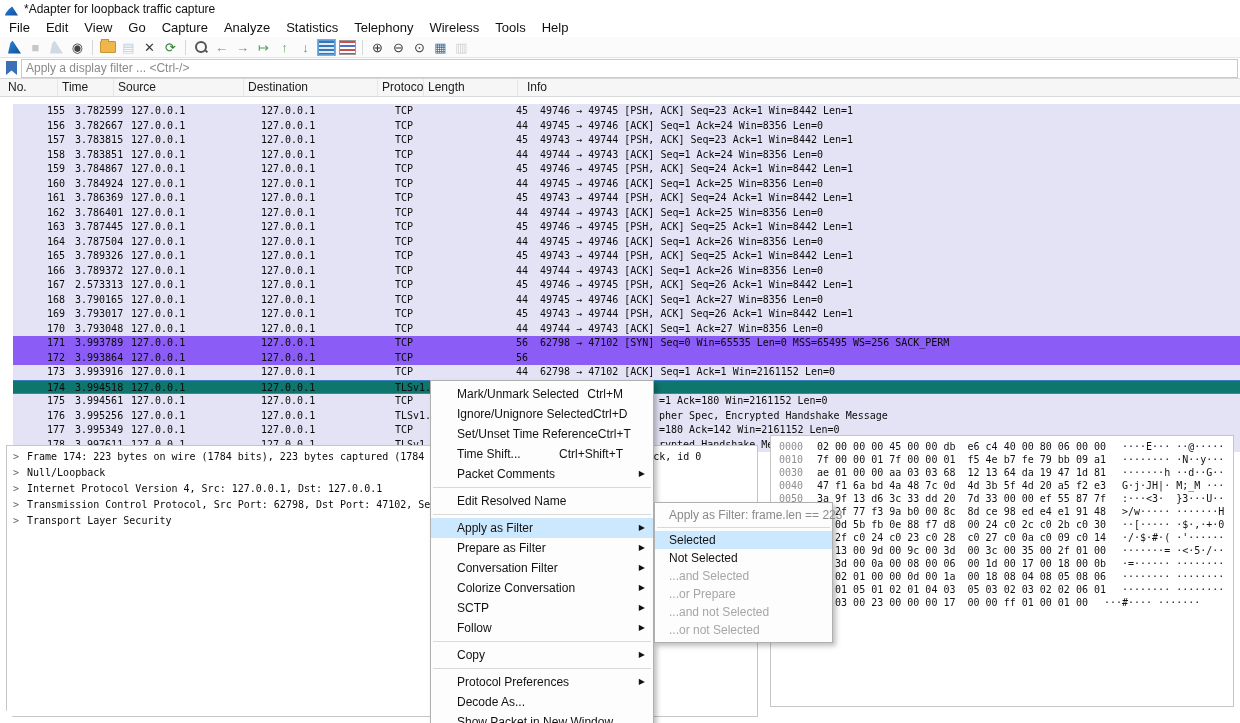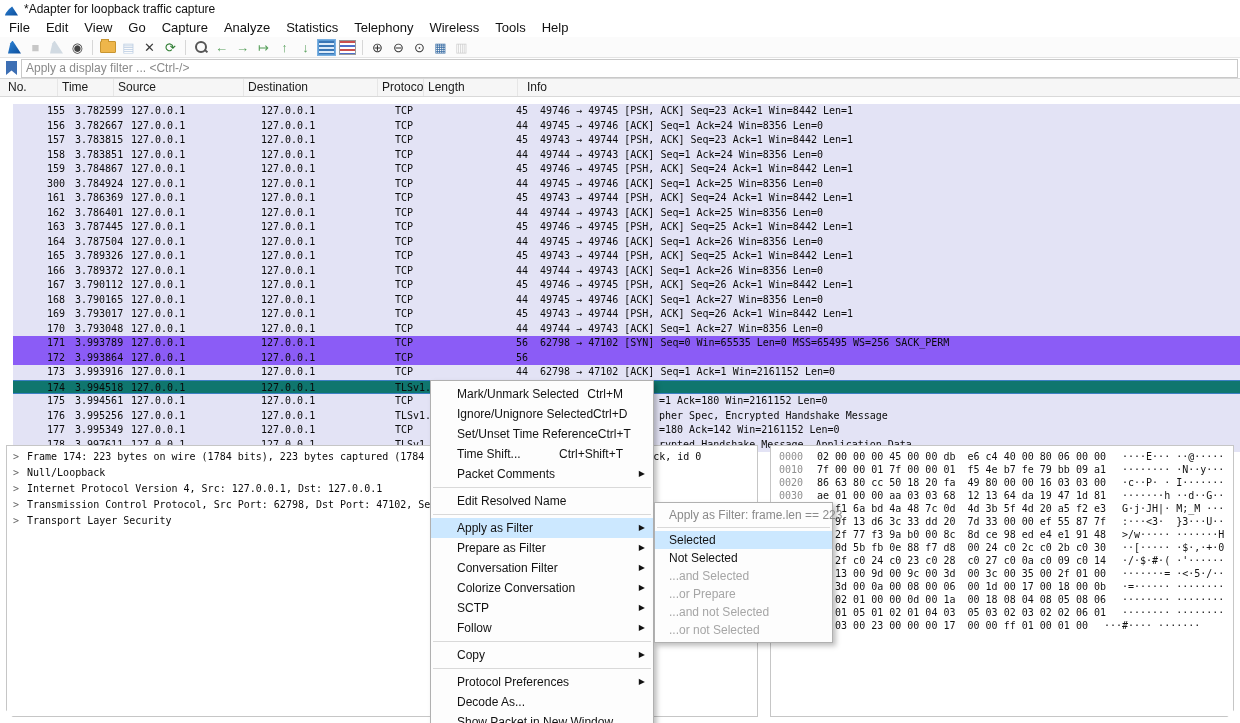--- a/index.html
+++ b/index.html
@@ -53,21 +53,21 @@
   .c-info{padding-left:9px;}
   .prow.gray{background:#8b5cf6;}
   .prow.selected{background:#0f766e;border-top:1px solid #3c80c4;border-bottom:1px solid #3c80c4;}
   .prow.selected .c-len{border-right:1px solid #55606b;}
   .prow.covered .c-info{padding-left:128px;}
   
   #details-pane{position:absolute;left:6px;top:445px;width:752px;height:272px;background:#fff;
                 border:1px solid #c6c6c6;box-sizing:border-box;overflow:hidden;padding:3px 0 0 6px;}
   .dline{font-family:"DejaVu Sans Mono",monospace;font-size:10px;line-height:16px;white-space:pre;color:#0a0a0a;display:flex;}
   .chev{color:#666;width:14px;flex:0 0 14px;}
-  #hex-pane{position:absolute;left:770px;top:445px;width:464px;height:272px;background:#fff;
+  #hex-pane{position:absolute;left:770px;top:435px;width:464px;height:272px;background:#fff;
             border:1px solid #c6c6c6;box-sizing:border-box;overflow:hidden;padding:4px 0 0 8px;}
   .hrow{font-family:"DejaVu Sans Mono",monospace;font-size:10px;line-height:13px;white-space:pre;display:flex;}
   .hoff{color:#8f8f8f;width:30px;flex:0 0 30px;}
   .hbytes{color:#111;margin-left:8px;}
   .hascii{color:#111;margin-left:16px;}
   
   .menu{position:absolute;background:#fdfdfd;border:1px solid #b0b0b0;box-shadow:3px 3px 5px rgba(0,0,0,.25);
         padding:3px 0;font-size:12px;color:#121212;z-index:10;}
   #context-menu{left:430px;top:380px;width:222px;}
   #apply-submenu{left:654px;top:502px;width:177px;}
@@ -228,21 +228,21 @@
       <div class="prow normal">
         <span class="c-no">159</span>
         <span class="c-time">3.784867</span>
         <span class="c-src">127.0.0.1</span>
         <span class="c-dst">127.0.0.1</span>
         <span class="c-proto">TCP</span>
         <span class="c-len">45</span>
         <span class="c-info">49746 → 49745 [PSH, ACK] Seq=24 Ack=1 Win=8442 Len=1</span>
       </div>
       <div class="prow normal">
-        <span class="c-no">300</span>
+        <span class="c-no">160</span>
         <span class="c-time">3.784924</span>
         <span class="c-src">127.0.0.1</span>
         <span class="c-dst">127.0.0.1</span>
         <span class="c-proto">TCP</span>
         <span class="c-len">44</span>
         <span class="c-info">49745 → 49746 [ACK] Seq=1 Ack=25 Win=8356 Len=0</span>
       </div>
       <div class="prow normal">
         <span class="c-no">161</span>
         <span class="c-time">3.786369</span>
@@ -292,21 +292,21 @@
         <span class="c-no">166</span>
         <span class="c-time">3.789372</span>
         <span class="c-src">127.0.0.1</span>
         <span class="c-dst">127.0.0.1</span>
         <span class="c-proto">TCP</span>
         <span class="c-len">44</span>
         <span class="c-info">49744 → 49743 [ACK] Seq=1 Ack=26 Win=8356 Len=0</span>
       </div>
       <div class="prow normal">
         <span class="c-no">167</span>
-        <span class="c-time">3.790112</span>
+        <span class="c-time">2.573313</span>
         <span class="c-src">127.0.0.1</span>
         <span class="c-dst">127.0.0.1</span>
         <span class="c-proto">TCP</span>
         <span class="c-len">45</span>
         <span class="c-info">49746 → 49745 [PSH, ACK] Seq=26 Ack=1 Win=8442 Len=1</span>
       </div>
       <div class="prow normal">
         <span class="c-no">168</span>
         <span class="c-time">3.790165</span>
         <span class="c-src">127.0.0.1</span>
@@ -410,21 +410,20 @@
       <div class="dline"><span class="chev">&gt;</span><span>Frame 174: 223 bytes on wire (1784 bits), 223 bytes captured (1784 bits) on interface \Device\NPF_Loopback, id 0</span></div>
       <div class="dline"><span class="chev">&gt;</span><span>Null/Loopback</span></div>
       <div class="dline"><span class="chev">&gt;</span><span>Internet Protocol Version 4, Src: 127.0.0.1, Dst: 127.0.0.1</span></div>
       <div class="dline"><span class="chev">&gt;</span><span>Transmission Control Protocol, Src Port: 62798, Dst Port: 47102, Seq: 1, Ack: 1, Len: 179</span></div>
       <div class="dline"><span class="chev">&gt;</span><span>Transport Layer Security</span></div>
     </div>
 
   <div id="hex-pane">
       <div class="hrow"><span class="hoff">0000</span><span class="hbytes">02 00 00 00 45 00 00 db  e6 c4 40 00 80 06 00 00</span><span class="hascii">····E··· ··@·····</span></div>
       <div class="hrow"><span class="hoff">0010</span><span class="hbytes">7f 00 00 01 7f 00 00 01  f5 4e b7 fe 79 bb 09 a1</span><span class="hascii">········ ·N··y···</span></div>
-      <div class="hrow"><span class="hoff">0020</span><span class="hbytes">86 63 80 cc 50 18 20 fa  49 80 00 00 16 03 03 00</span><span class="hascii">·c··P· · I·······</span></div>
       <div class="hrow"><span class="hoff">0030</span><span class="hbytes">ae 01 00 00 aa 03 03 68  12 13 64 da 19 47 1d 81</span><span class="hascii">·······h ··d··G··</span></div>
       <div class="hrow"><span class="hoff">0040</span><span class="hbytes">47 f1 6a bd 4a 48 7c 0d  4d 3b 5f 4d 20 a5 f2 e3</span><span class="hascii">G·j·JH|· M;_M ···</span></div>
       <div class="hrow"><span class="hoff">0050</span><span class="hbytes">3a 9f 13 d6 3c 33 dd 20  7d 33 00 00 ef 55 87 7f</span><span class="hascii">:···&lt;3·  }3···U··</span></div>
       <div class="hrow"><span class="hoff">0060</span><span class="hbytes">3e 2f 77 f3 9a b0 00 8c  8d ce 98 ed e4 e1 91 48</span><span class="hascii">&gt;/w····· ·······H</span></div>
       <div class="hrow"><span class="hoff">0070</span><span class="hbytes">00 0d 5b fb 0e 88 f7 d8  00 24 c0 2c c0 2b c0 30</span><span class="hascii">··[····· ·$·,·+·0</span></div>
       <div class="hrow"><span class="hoff">0080</span><span class="hbytes">c0 2f c0 24 c0 23 c0 28  c0 27 c0 0a c0 09 c0 14</span><span class="hascii">·/·$·#·( ·'······</span></div>
       <div class="hrow"><span class="hoff">0090</span><span class="hbytes">00 13 00 9d 00 9c 00 3d  00 3c 00 35 00 2f 01 00</span><span class="hascii">·······= ·&lt;·5·/··</span></div>
       <div class="hrow"><span class="hoff">00a0</span><span class="hbytes">00 3d 00 0a 00 08 00 06  00 1d 00 17 00 18 00 0b</span><span class="hascii">·=······ ········</span></div>
       <div class="hrow"><span class="hoff">00b0</span><span class="hbytes">00 02 01 00 00 0d 00 1a  00 18 08 04 08 05 08 06</span><span class="hascii">········ ········</span></div>
       <div class="hrow"><span class="hoff">00c0</span><span class="hbytes">04 01 05 01 02 01 04 03  05 03 02 03 02 02 06 01</span><span class="hascii">········ ········</span></div>

